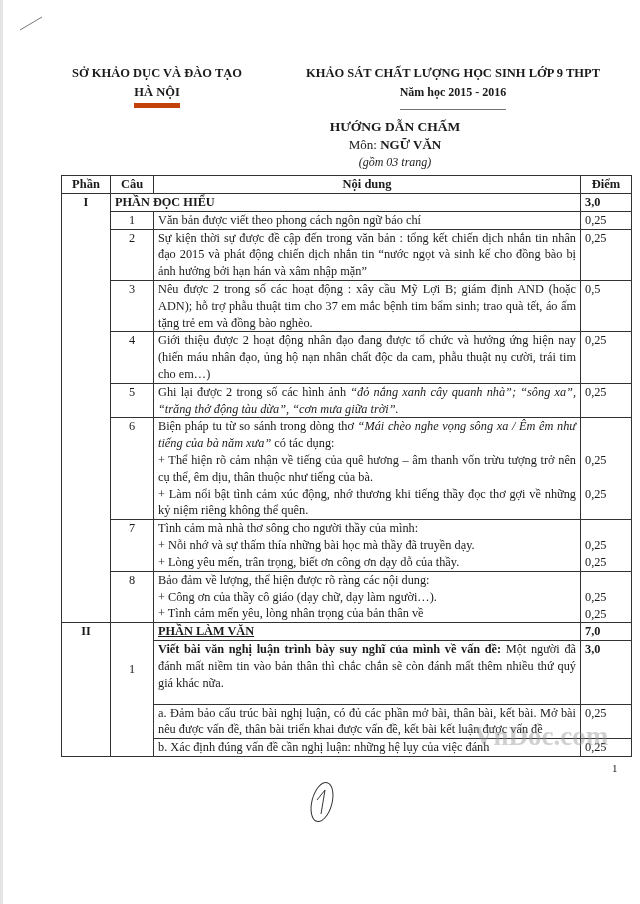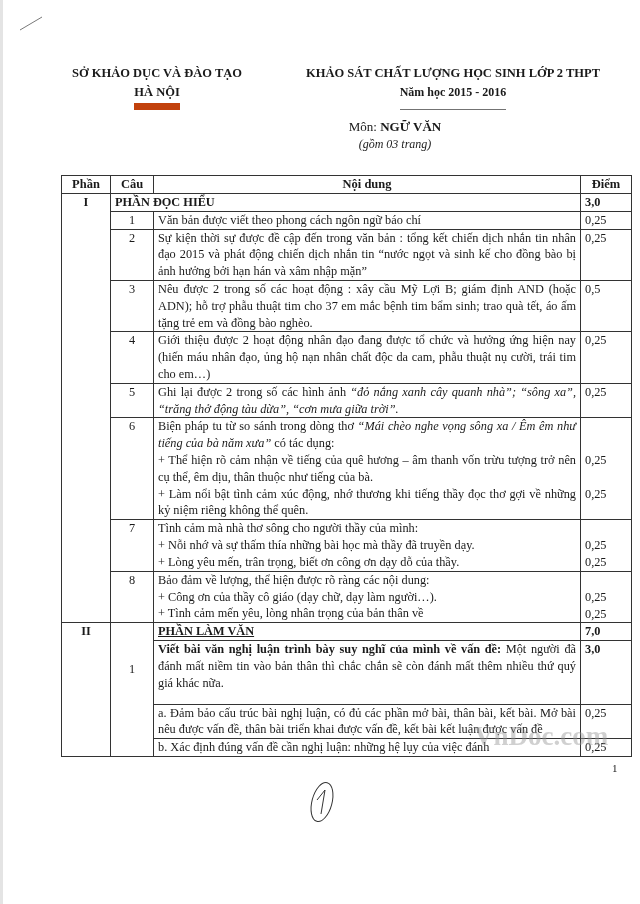--- a/index.html
+++ b/index.html
@@ -5,21 +5,21 @@
   html, body { margin: 0; padding: 0; }
   body {
     width: 640px; height: 904px; background: #ffffff; position: relative; overflow: hidden;
     font-family: "Liberation Serif", "DejaVu Serif", serif; color: #1a1a1a;
   }
   .scan-edge { position: absolute; left: 0; top: 0; width: 3px; height: 904px; background: #e4e4e4; }
   .pen-mark { position: absolute; left: 18px; top: 14px; width: 28px; height: 20px; }
   .hdr-left { position: absolute; left: 62px; top: 64px; width: 190px; text-align: center; font-weight: bold; font-size: 12.5px; line-height: 19px; }
   .hdr-right { position: absolute; left: 288px; top: 64px; width: 330px; text-align: center; font-weight: bold; font-size: 12.5px; line-height: 19px; }
   .hdr-right .year { font-size: 12px; display: inline-block; border-bottom: 1px solid #737373; padding-bottom: 7px; }
-  .hdr-left .city { display: inline-block; border-bottom: 7px solid #c2410c; padding-bottom: 1px; }
+  .hdr-left .city { display: inline-block; border-bottom: 5px solid #c2410c; padding-bottom: 1px; }
   .title-block { position: absolute; left: 300px; top: 118px; width: 190px; text-align: center; }
   .title-block .t1 { font-weight: bold; font-size: 13.5px; line-height: 18px; }
   .title-block .t2 { font-size: 13px; line-height: 18px; }
   .title-block .t2 b { font-weight: bold; text-align: center; }
   .title-block .t3 { font-style: italic; font-size: 12px; line-height: 17px; }
 
   table.grade { position: absolute; left: 61px; top: 175px; width: 571px; border-collapse: collapse; font-size: 12.3px; line-height: 16.8px; }
   table.grade td, table.grade th { border: 1px solid #333; vertical-align: top; padding: 0 4px; }
   table.grade th { font-weight: bold; text-align: center; font-size: 12.5px; height: 17px; }
   .c-part { width: 40px; text-align: center; font-weight: bold; }
@@ -43,25 +43,26 @@
 <svg class="pen-mark" viewBox="0 0 28 20">
   <line x1="2" y1="16" x2="24" y2="3" stroke="#555" stroke-width="0.8"></line>
 </svg>
 
 <div class="hdr-left">
   <div>SỞ KHẢO DỤC VÀ ĐÀO TẠO</div>
   <div><span class="city">HÀ NỘI</span></div>
 </div>
 
 <div class="hdr-right">
-  <div>KHẢO SÁT CHẤT LƯỢNG HỌC SINH LỚP 2 THPT</div>
+  <div>KHẢO SÁT CHẤT LƯỢNG HỌC SINH LỚP 9 THPT</div>
   <div><span class="year">Năm học 2015 - 2016</span></div>
 </div>
 
 <div class="title-block">
+  <div class="t1">HƯỚNG DẪN CHẤM</div>
   <div class="t2"><span>Môn: </span><b>NGỮ VĂN</b></div>
   <div class="t3">(gồm 03 trang)</div>
 </div>
 
 <table class="grade">
   <tbody>
       <tr>
     <th class="c-part">Phần</th>
     <th class="c-q">Câu</th>
     <th>Nội dung</th>

